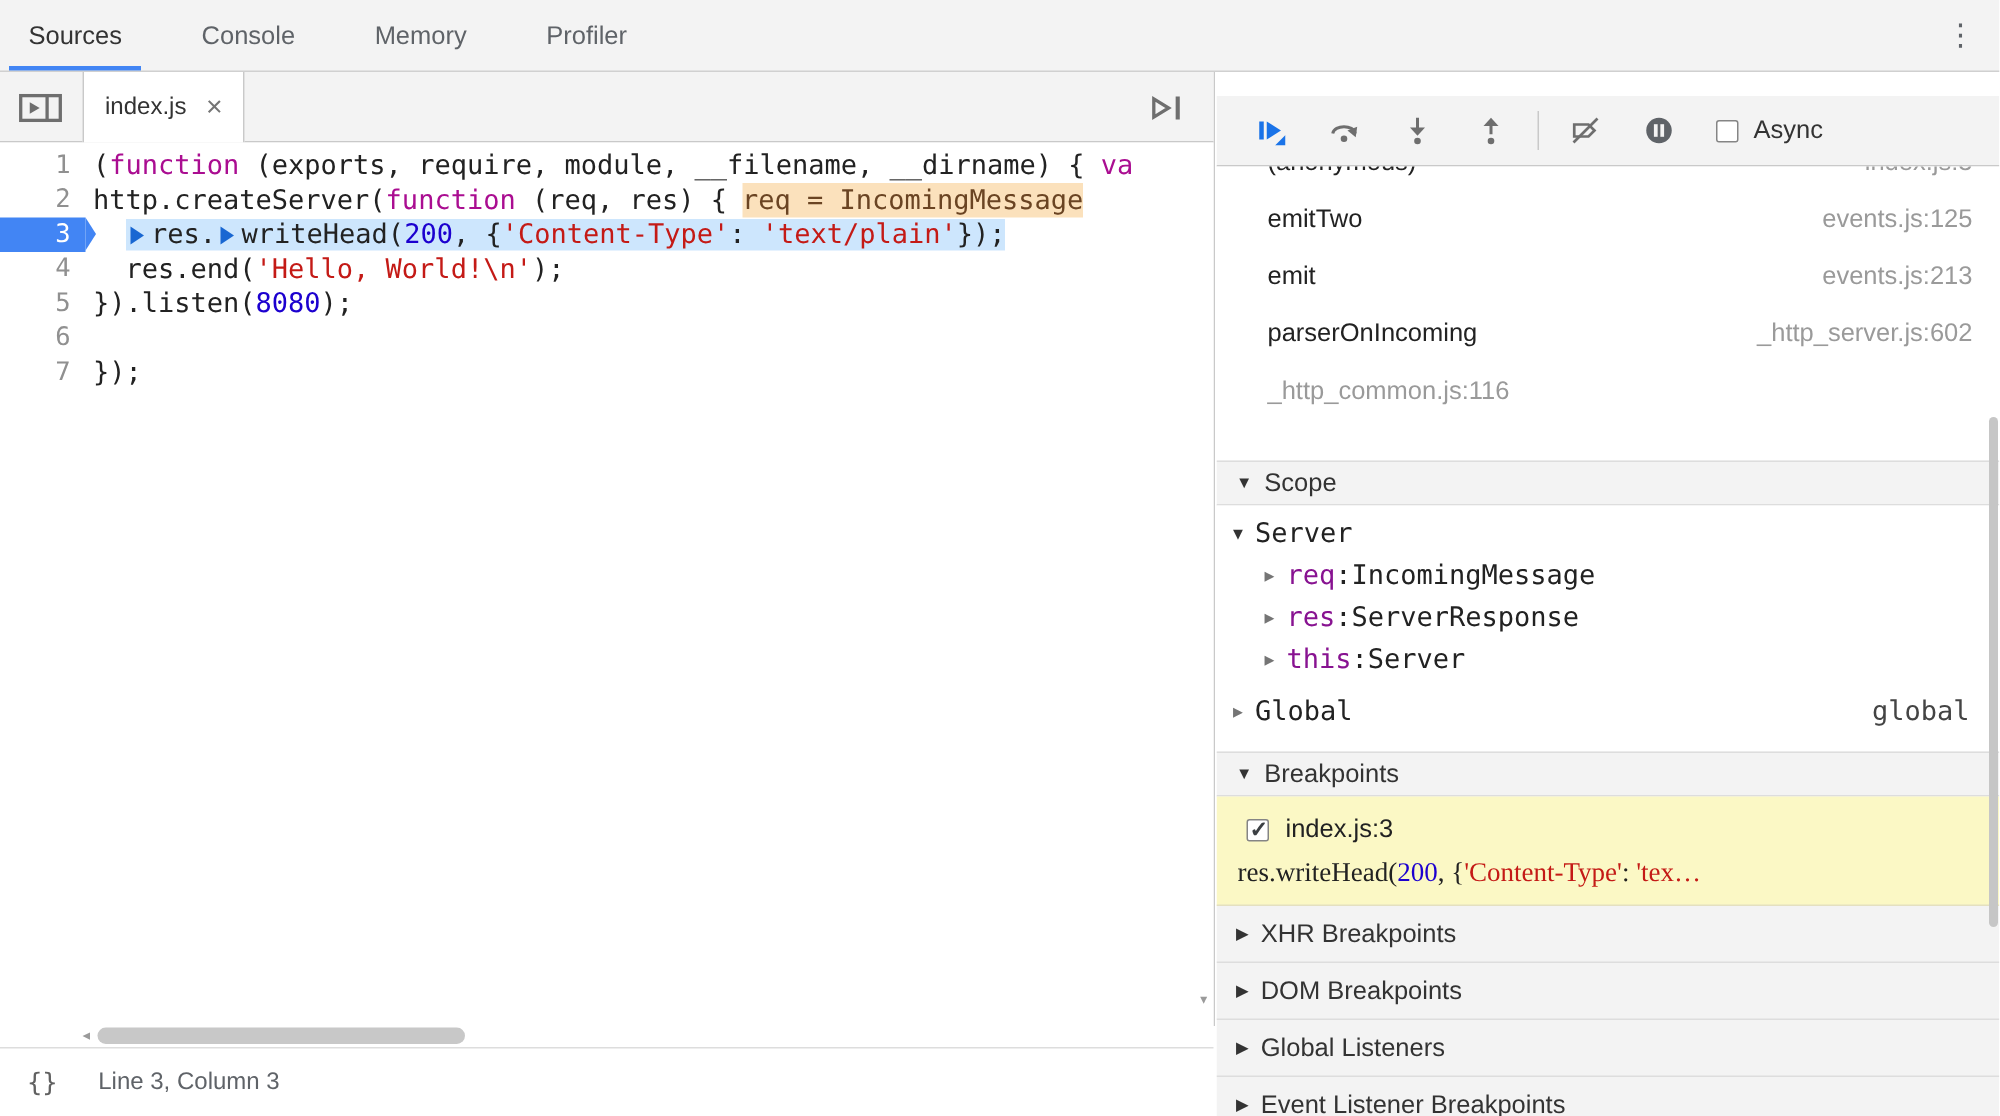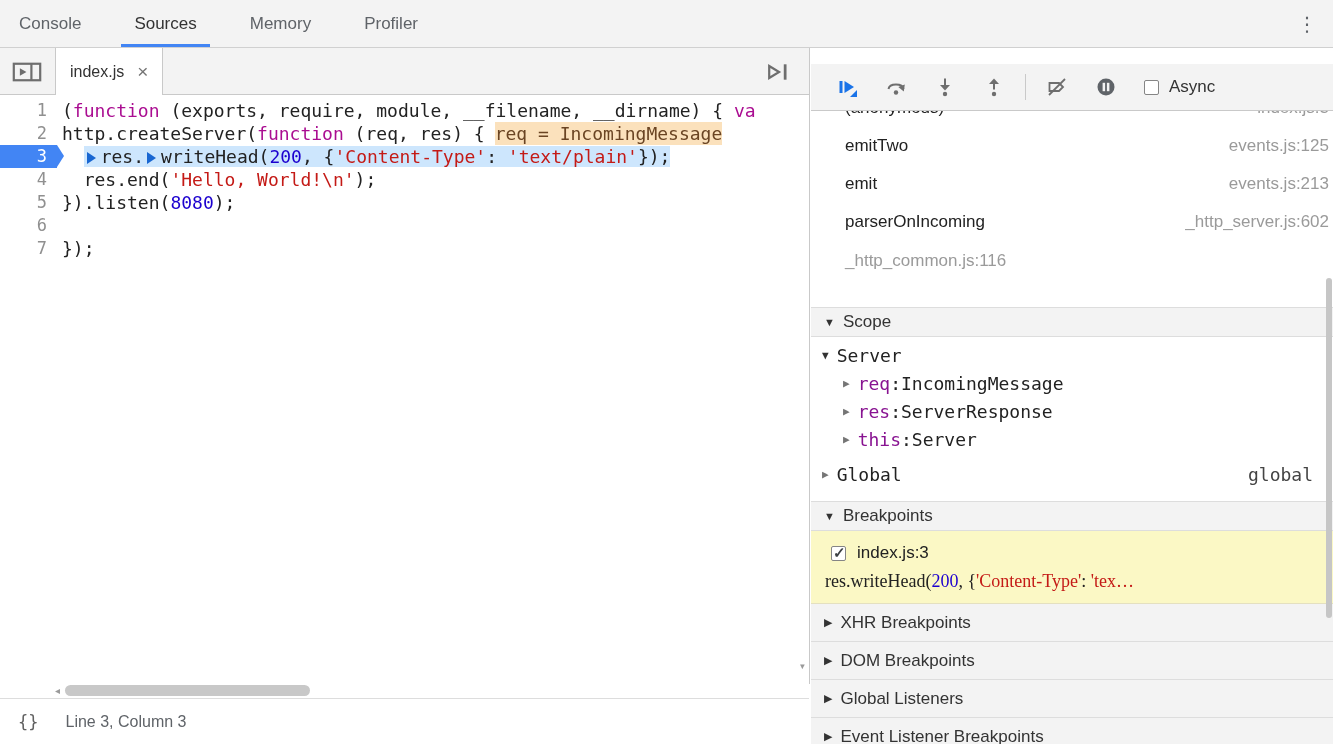--- a/index.html
+++ b/index.html
@@ -56,21 +56,21 @@
   .tb-icons{display:flex;align-items:center}
   .icon-btn{width:22px;height:22px;margin-right:27px;display:flex;align-items:center;justify-content:center}
   .icon-btn svg{width:20px;height:20px}
   .tb-divider{width:1px;height:26px;background:#c9c9c9;margin:0 20px 0 -7px}
   .cb{width:15px;height:15px;border:1px solid #858585;border-radius:2px;background:#fff;display:inline-block;flex:none}
   .cb.checked{position:relative}
   .cb.checked::after{content:"✓";position:absolute;left:1px;top:-3px;font-size:15px;font-weight:bold;color:#3c4043}
   .async-label{margin-left:10px;font-size:17px;color:#333}
 
   .stack{overflow:hidden;background:#fff}
-  .frame{height:38px;display:flex;align-items:center;padding:0 4px 0 34px;font-size:17px}
+  .frame{height:38px;display:flex;align-items:center;padding:0 18px 0 34px;font-size:17px}
   .frame .fn{color:#222}
   .frame .loc{margin-left:auto;color:#9a9a9a}
   .frame.clipped{margin-top:-22px}
   .frame.wrap{height:66px;display:block;padding-top:7px}
   .frame.wrap .fn{display:block;line-height:28px}
   .frame.wrap .loc{display:block;text-align:left;line-height:26px;margin-left:0}
 
   .sec-header{height:30px;background:#f3f3f3;border-top:1px solid #ddd;border-bottom:1px solid #ddd;display:flex;align-items:center;padding-left:13px;font-size:17px;color:#333}
   .tri{font-size:11px;color:#5f6368;margin-right:8px;flex:none}
   .tri.dark{color:#333}
@@ -93,22 +93,22 @@
 
   .right-thumb{position:absolute;right:1px;top:214px;width:6px;height:340px;background:#c6c6c6;border-radius:3px}
 </style>
 </head>
 <body>
 
 <div class="app">
 
   <div class="topbar">
     <div class="top-tabs">
+        <div class="top-tab active">Sources</div>
         <div class="top-tab">Console</div>
-        <div class="top-tab active">Sources</div>
         <div class="top-tab">Memory</div>
         <div class="top-tab">Profiler</div>
       </div>
     <div class="topbar-menu">⋮</div>
   </div>
 
   <div class="left">
     <div class="tabstrip">
       <div class="nav-toggle">
         <svg viewBox="0 0 26 20">

